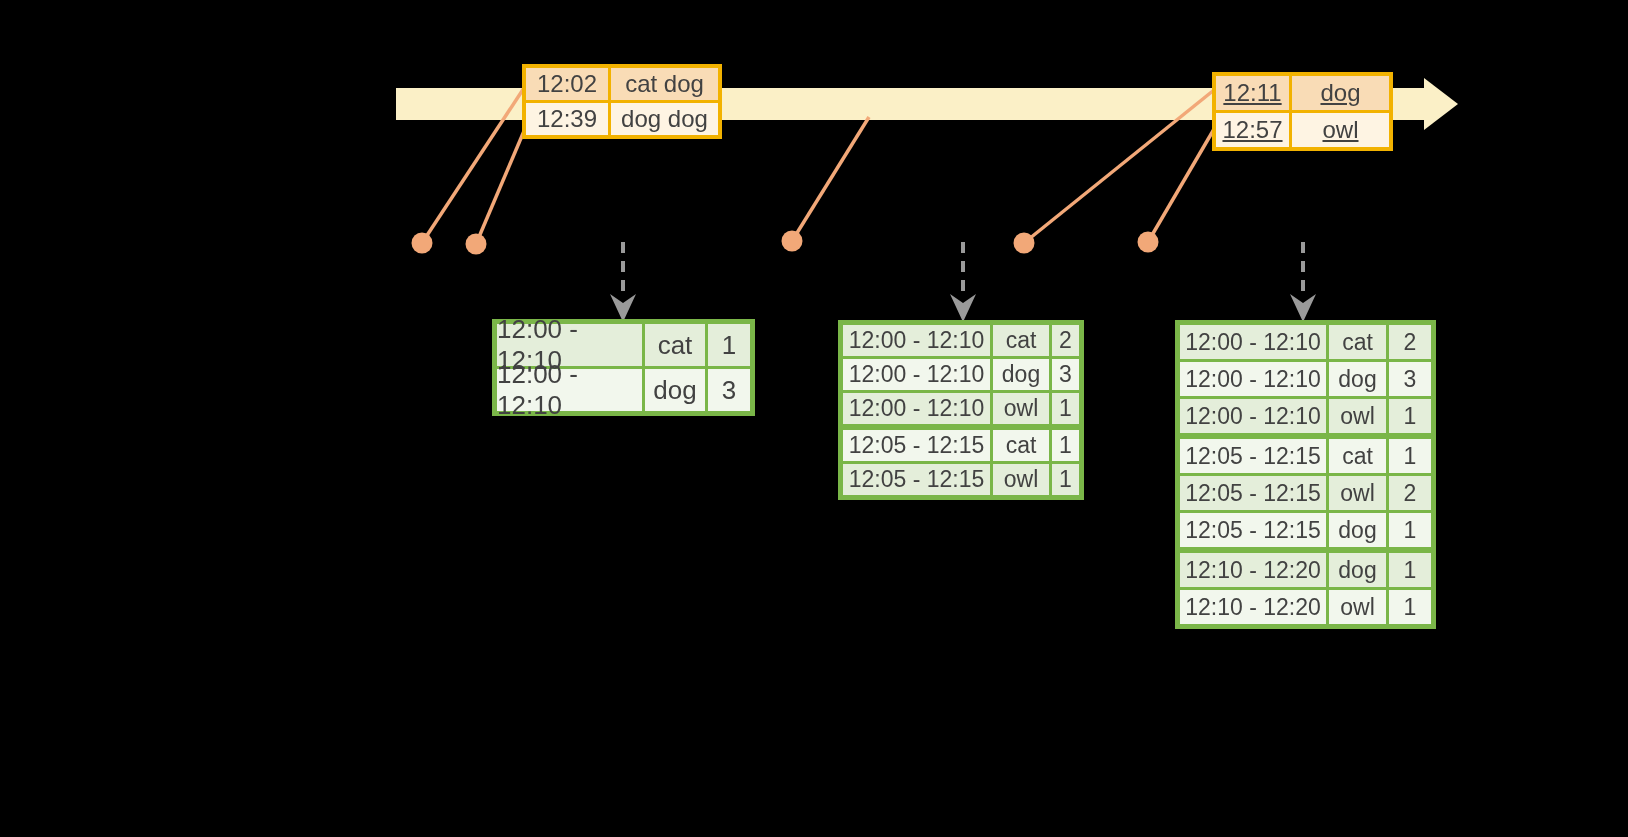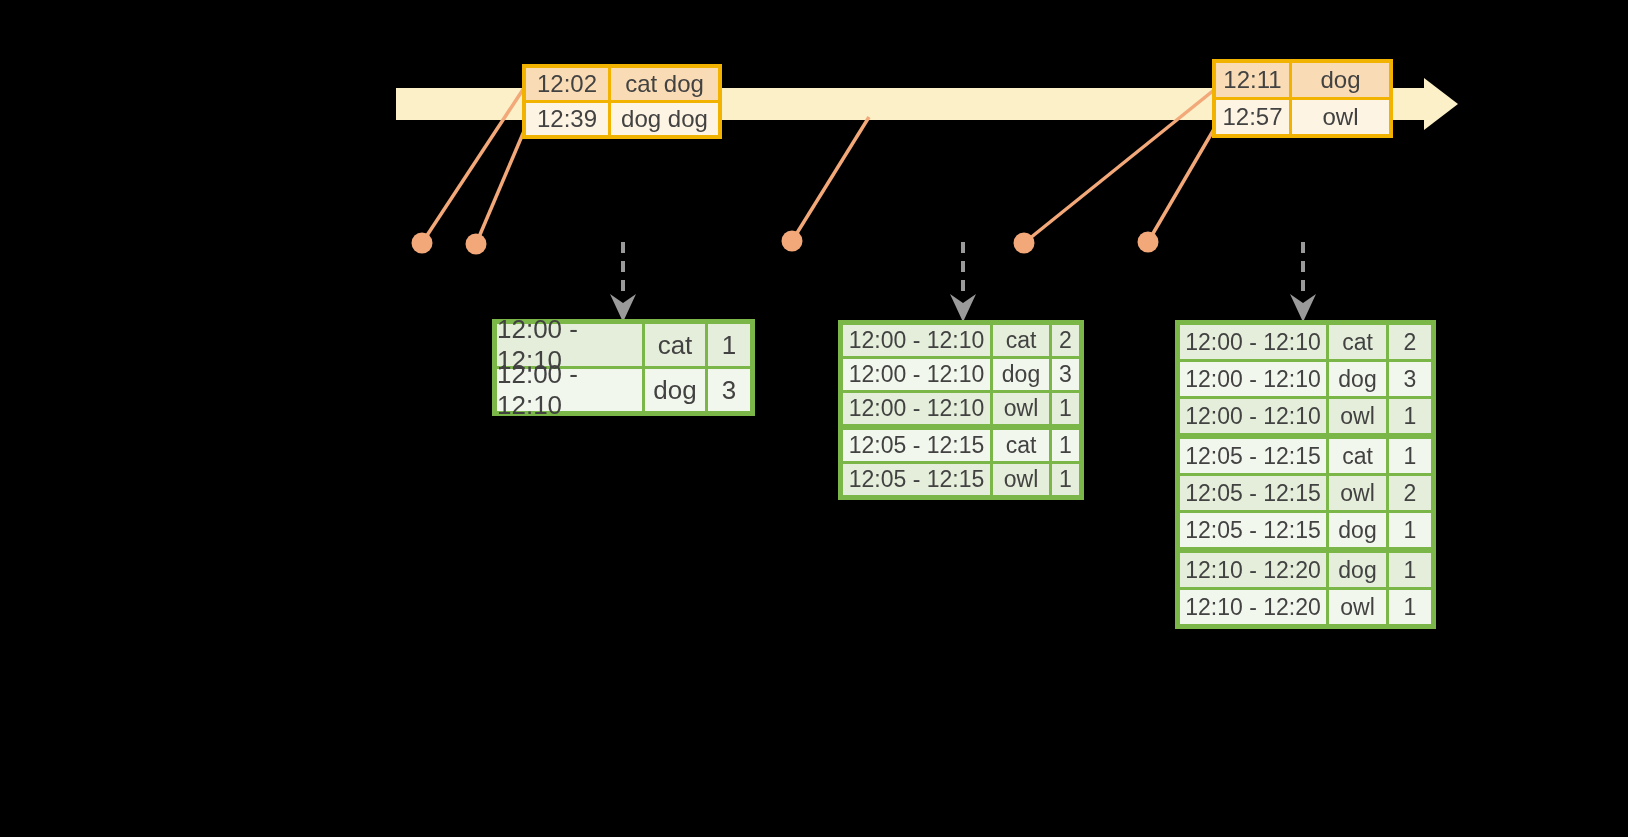--- a/index.html
+++ b/index.html
@@ -26,21 +26,21 @@
   .tl-head{position:absolute;left:1424px;top:78px;width:0;height:0;z-index:1;
     border-top:26px solid transparent;border-bottom:26px solid transparent;border-left:34px solid var(--timeline-fill);}
   
   #overlay{position:absolute;left:0;top:0;z-index:2;}
   
   .ebox{position:absolute;z-index:3;border:4px solid var(--event-border);background:var(--event-border);
     display:grid;gap:3px;font-size:24px;}
   .ebox .ecell{display:flex;align-items:center;justify-content:center;}
   #ebox1{left:522px;top:64px;width:192px;height:67px;grid-template-columns:82px 1fr;grid-template-rows:1fr 1fr;}
   #ebox2{left:867px;top:84px;width:196px;height:32px;grid-template-columns:83px 1fr;grid-template-rows:1fr;}
-  #ebox3{left:1212px;top:59px;width:173px;height:71px;grid-template-columns:73px 1fr;grid-template-rows:1fr 1fr;}
+  #ebox3{left:1212px;top:72px;width:173px;height:71px;grid-template-columns:73px 1fr;grid-template-rows:1fr 1fr;text-decoration:underline;}
   .erow-dark{background:var(--event-row-dark);}
   .erow-mid{background:var(--event-row-mid);}
   .erow-light{background:var(--event-row-light);}
   
   .rtable{position:absolute;z-index:3;background:var(--table-border);padding:5px;}
   .rrow{display:grid;gap:3px;margin-top:3px;}
   .rrow:first-child{margin-top:0;}
   .rrow.group-start{margin-top:6px;}
   .cell{display:flex;align-items:center;justify-content:center;}
   .rrow:nth-child(odd) .cell{background:var(--table-row-dark);}

